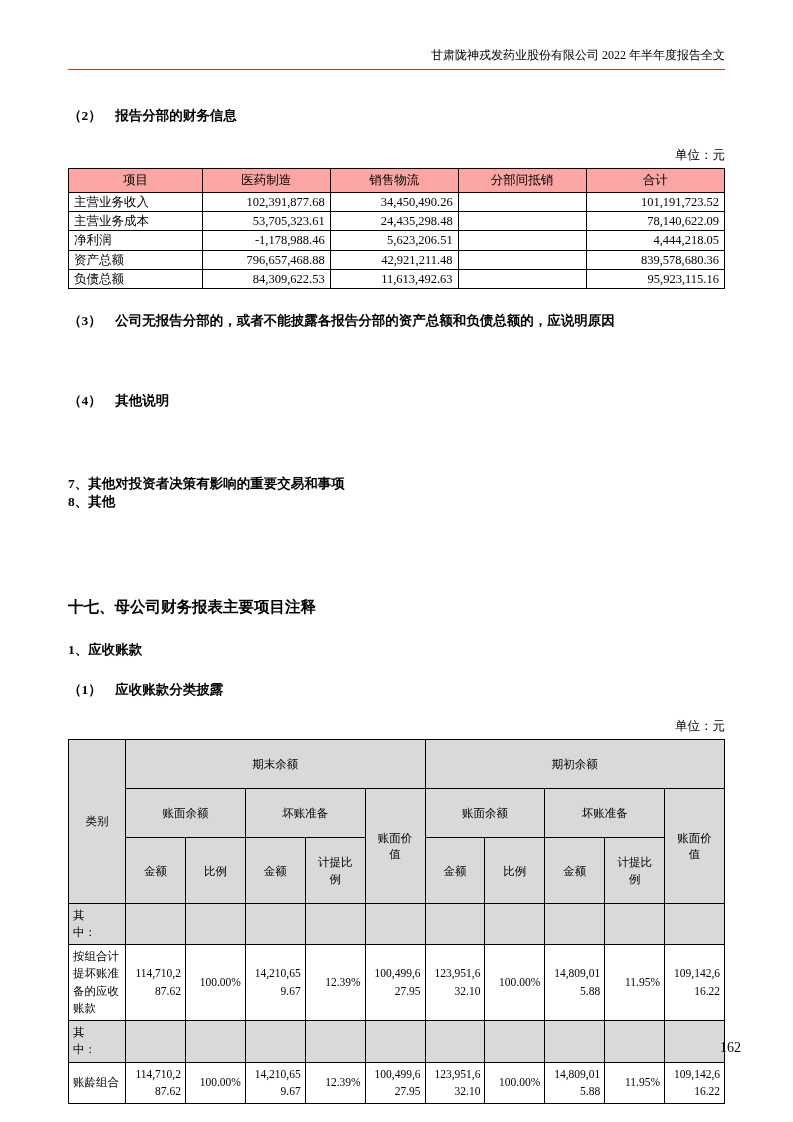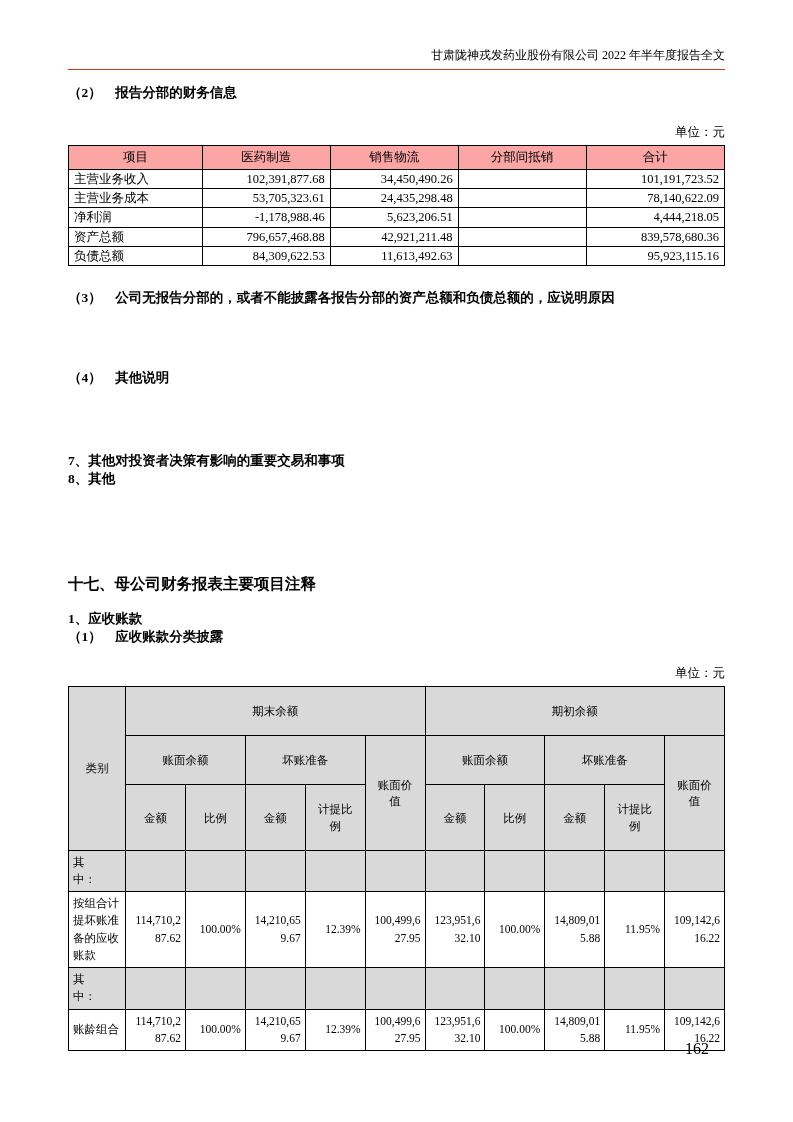--- a/index.html
+++ b/index.html
@@ -57,37 +57,37 @@
     padding: 16px 8px;
     line-height: 1.4;
   }
   .t2 td { padding: 3px 4px; vertical-align: middle; line-height: 1.5; }
   .t2 tr.shaded td { background: #d9d9d9; height: 34px; }
 
   .num { text-align: right; word-break: break-all; }
   .t1 .num { word-break: normal; }
   .txt { text-align: left; white-space: pre-line; }
 
-  .mt-s2   { margin-top: 14px; }
+  .mt-s2   { margin-top: 37px; }
   .mt-u1   { margin-top: 22px; }
   .mt-s3   { margin-top: 23px; }
   .mt-s4   { margin-top: 62px; }
   .mt-s7   { margin-top: 64px; }
   .mt-s8   { }
   .mt-s17  { margin-top: 86px; }
-  .mt-s171 { margin-top: 15px; }
-  .mt-s1711{ }
+  .mt-s171 { margin-top: 23px; }
+  .mt-s1711{ margin-top: 22px; }
   .mt-u2   { margin-top: 19px; }
   .mt-t2   { margin-top: 2px; }
 
   .page-number {
     position: absolute;
-    right: 84px;
+    right: 52px;
     top: 1040px;
-    font-size: 16px;
+    font-size: 14px;
   }
 </style>
 </head>
 <body>
 
 <div class="page">
 
   <div class="doc-header">甘肃陇神戎发药业股份有限公司 2022 年半年度报告全文</div>
 
   <div class="heading mt-s2">（2）　报告分部的财务信息</div>

